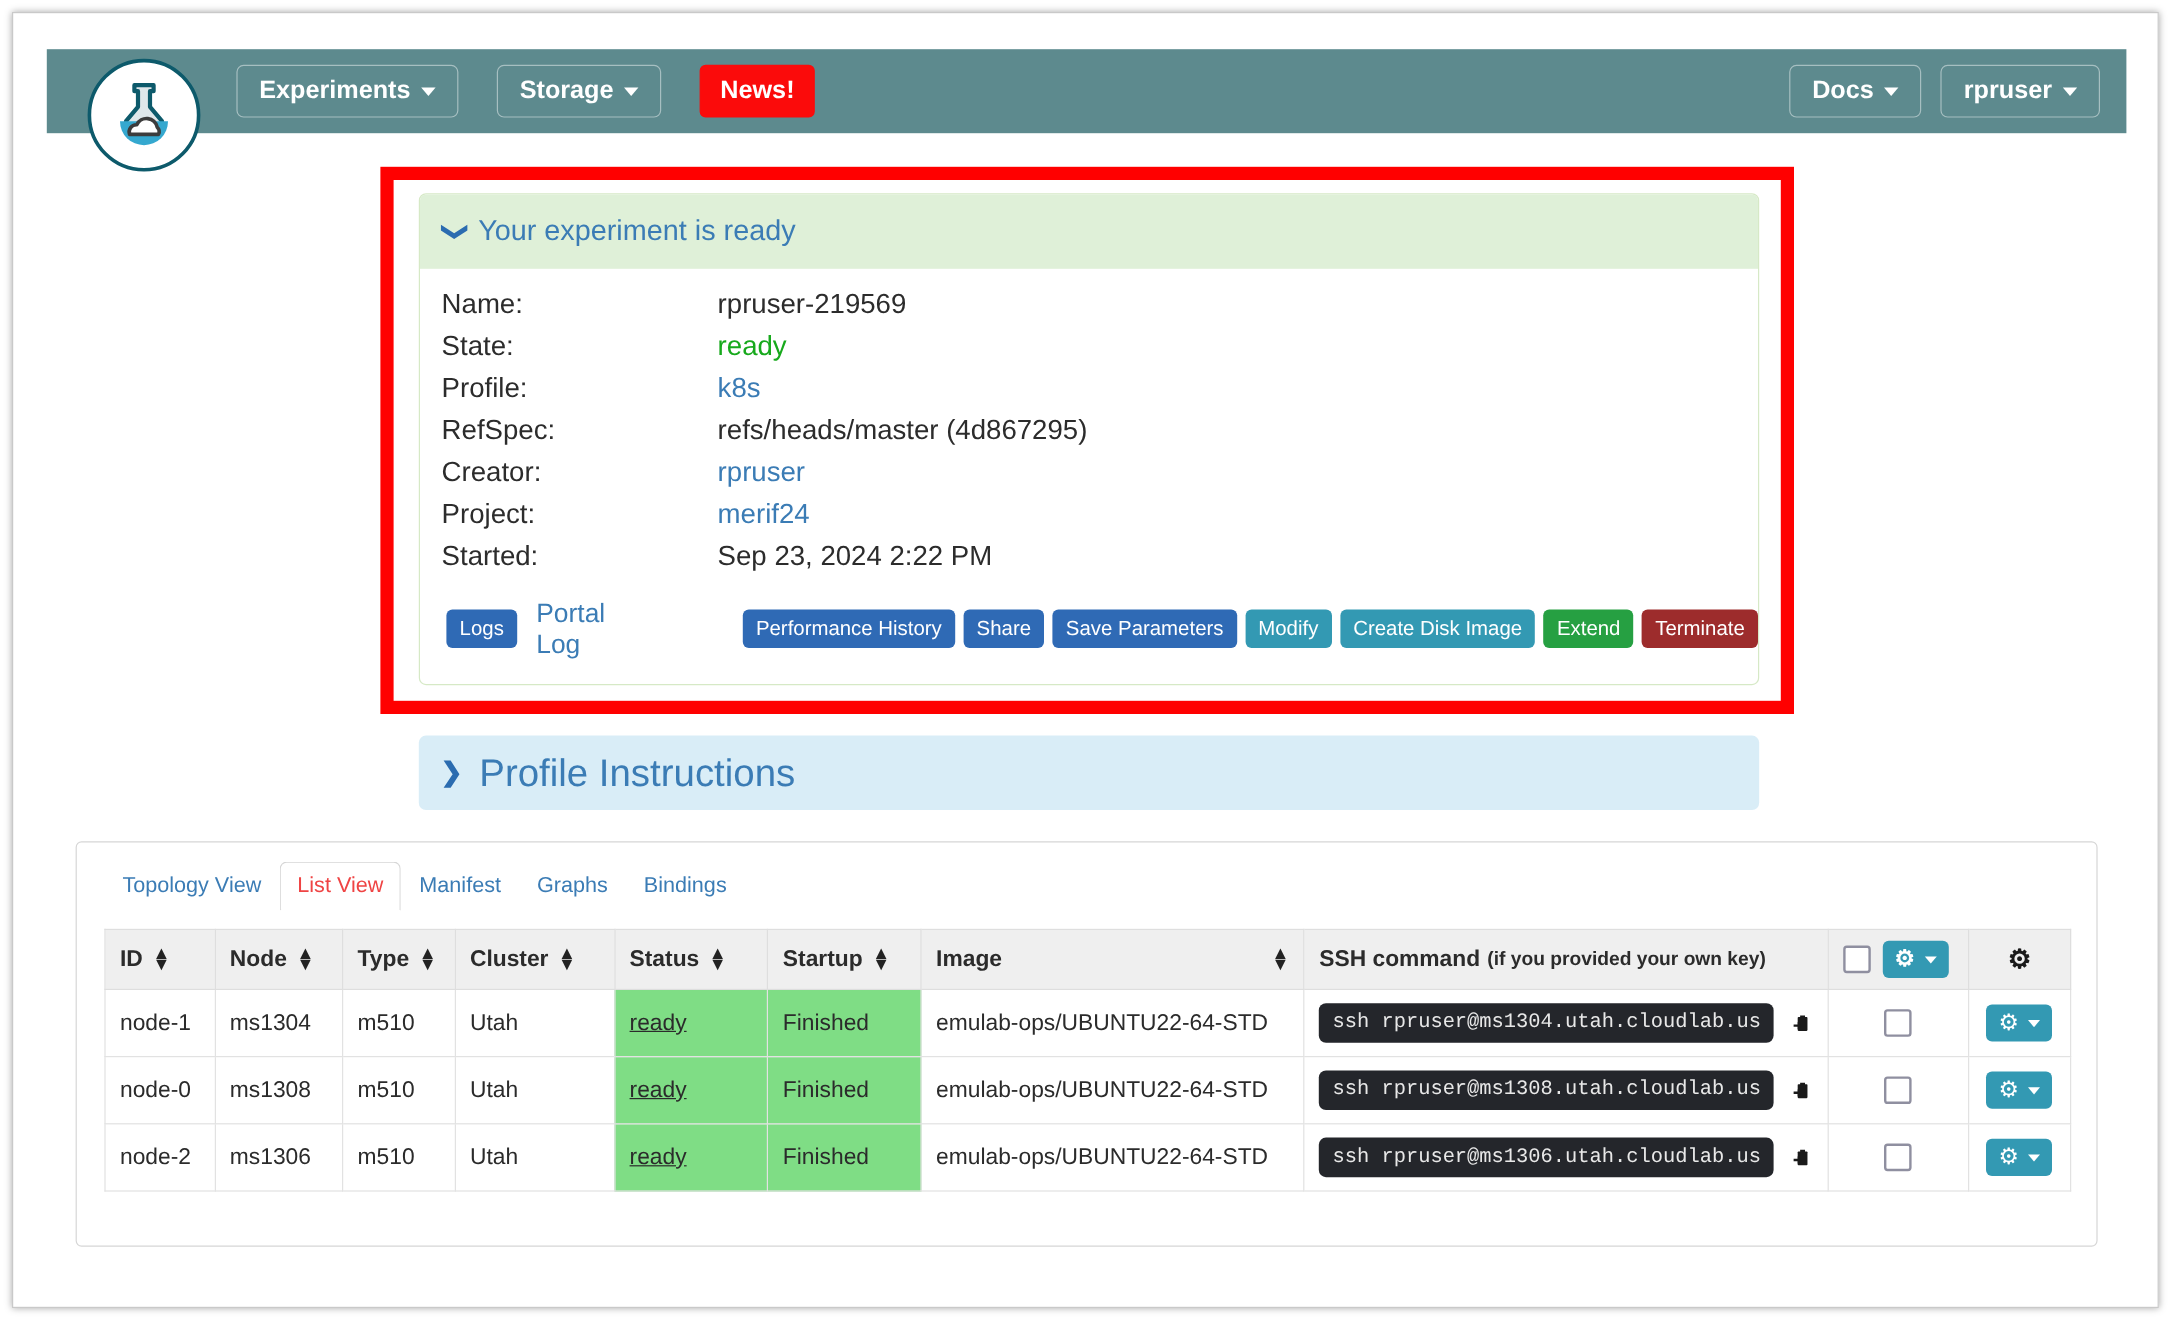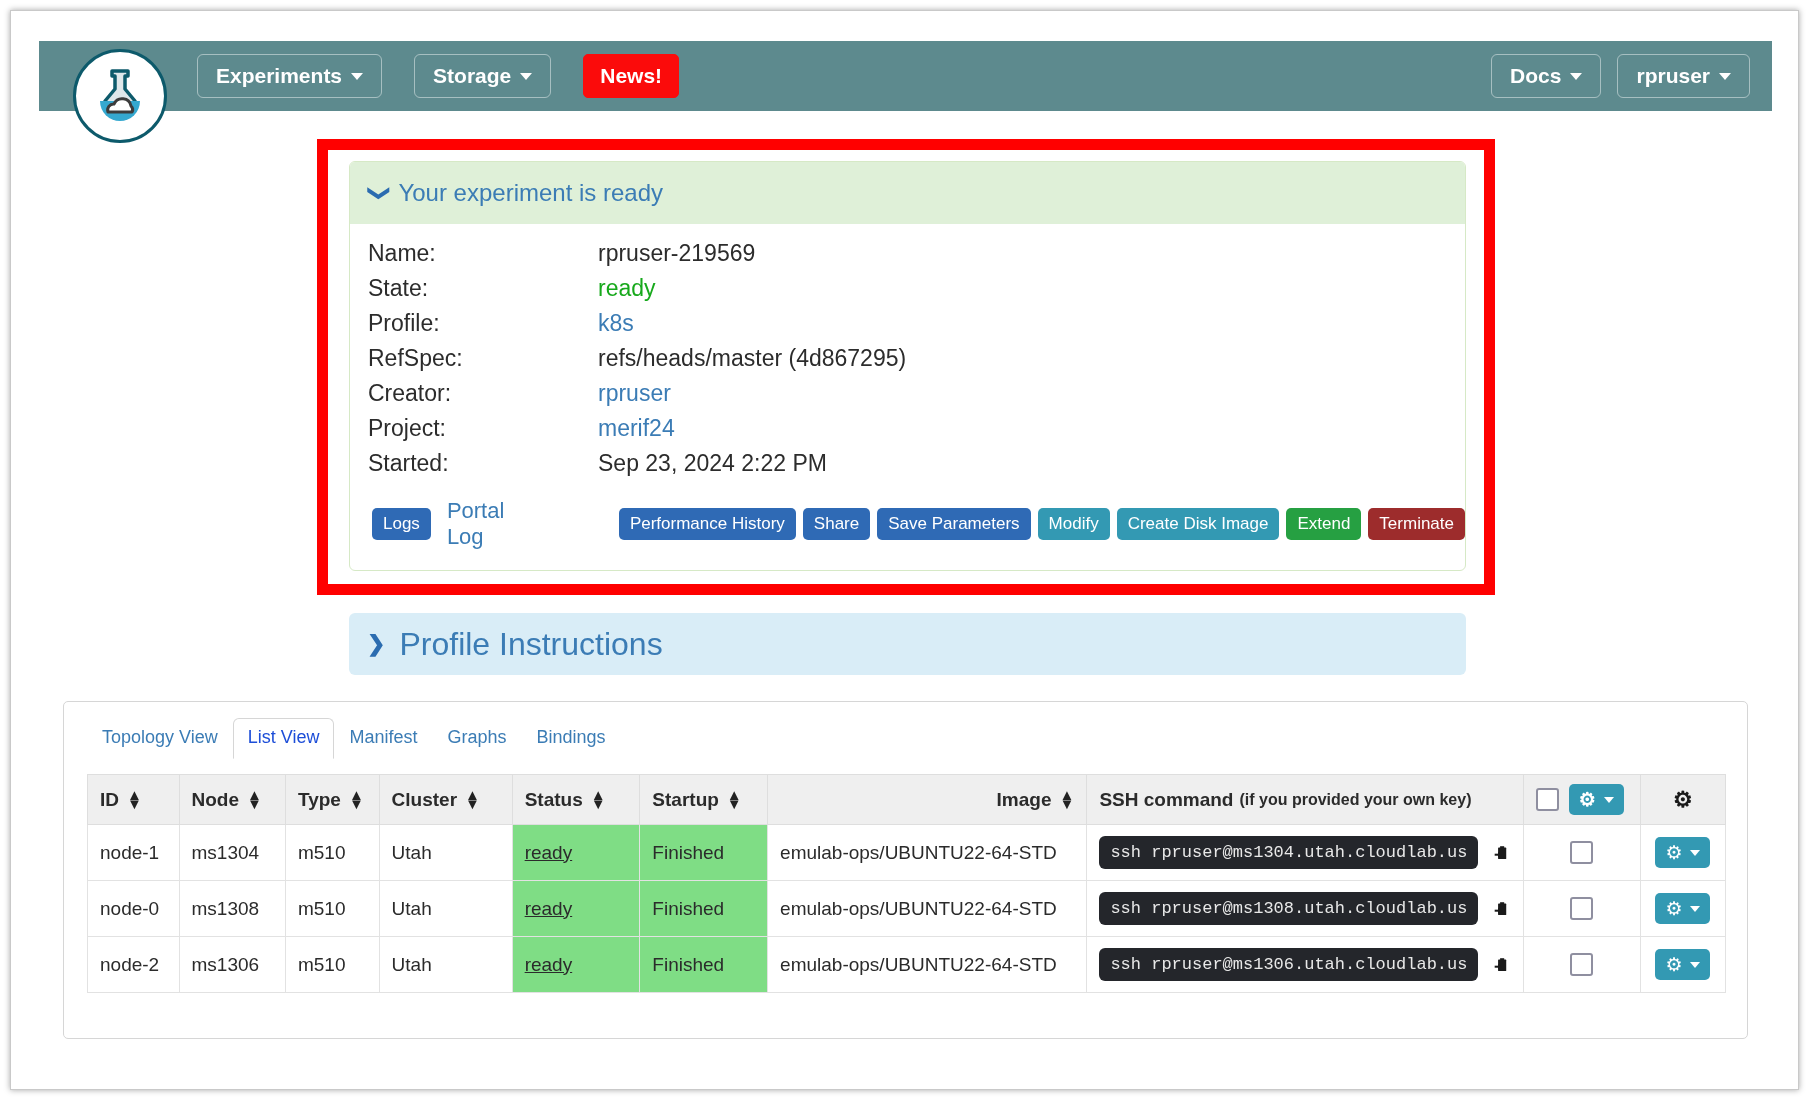--- a/index.html
+++ b/index.html
@@ -161,21 +161,21 @@
   }
   .tab {
     font-size:18px; color:#3b7cb5;
     padding:8px 14px 10px 14px;
     cursor:pointer; white-space:nowrap;
     border:1px solid transparent;
     border-radius:6px 6px 0 0;
     background:transparent;
   }
   .tab.active {
-    color:#1d4ed8;
+    color:#ef4444;
     background:#ffffff;
     border-color:#d6d6d6;
     border-bottom-color:#ffffff;
   }
 
   
   #node-table {
     position:absolute;
     left:23px; top:72px;
     width:1639px;
@@ -196,21 +196,21 @@
   #node-table td {
     border:1px solid #e2e2e2;
     font-size:19px;
     color:#2b2b2b;
     height:56px;
     padding:0 12px;
     white-space:nowrap;
     background:#ffffff;
   }
   .th-inner { display:flex; align-items:center; gap:8px; }
-  .th-inner.spread { justify-content:flex-end; }
+  .th-inner.spread { justify-content:space-between; }
   .sort-arrows {
     display:inline-flex; flex-direction:column;
     line-height:0.55; font-size:15px; color:#222;
   }
   td.link, .cell-link { color:#3b7cb5; }
   td.ok { background:#7fdd85 !important; }
   td.ok u { text-decoration:underline; cursor:pointer; }
   .ssh-pill {
     display:inline-block;
     background:#24262b;

